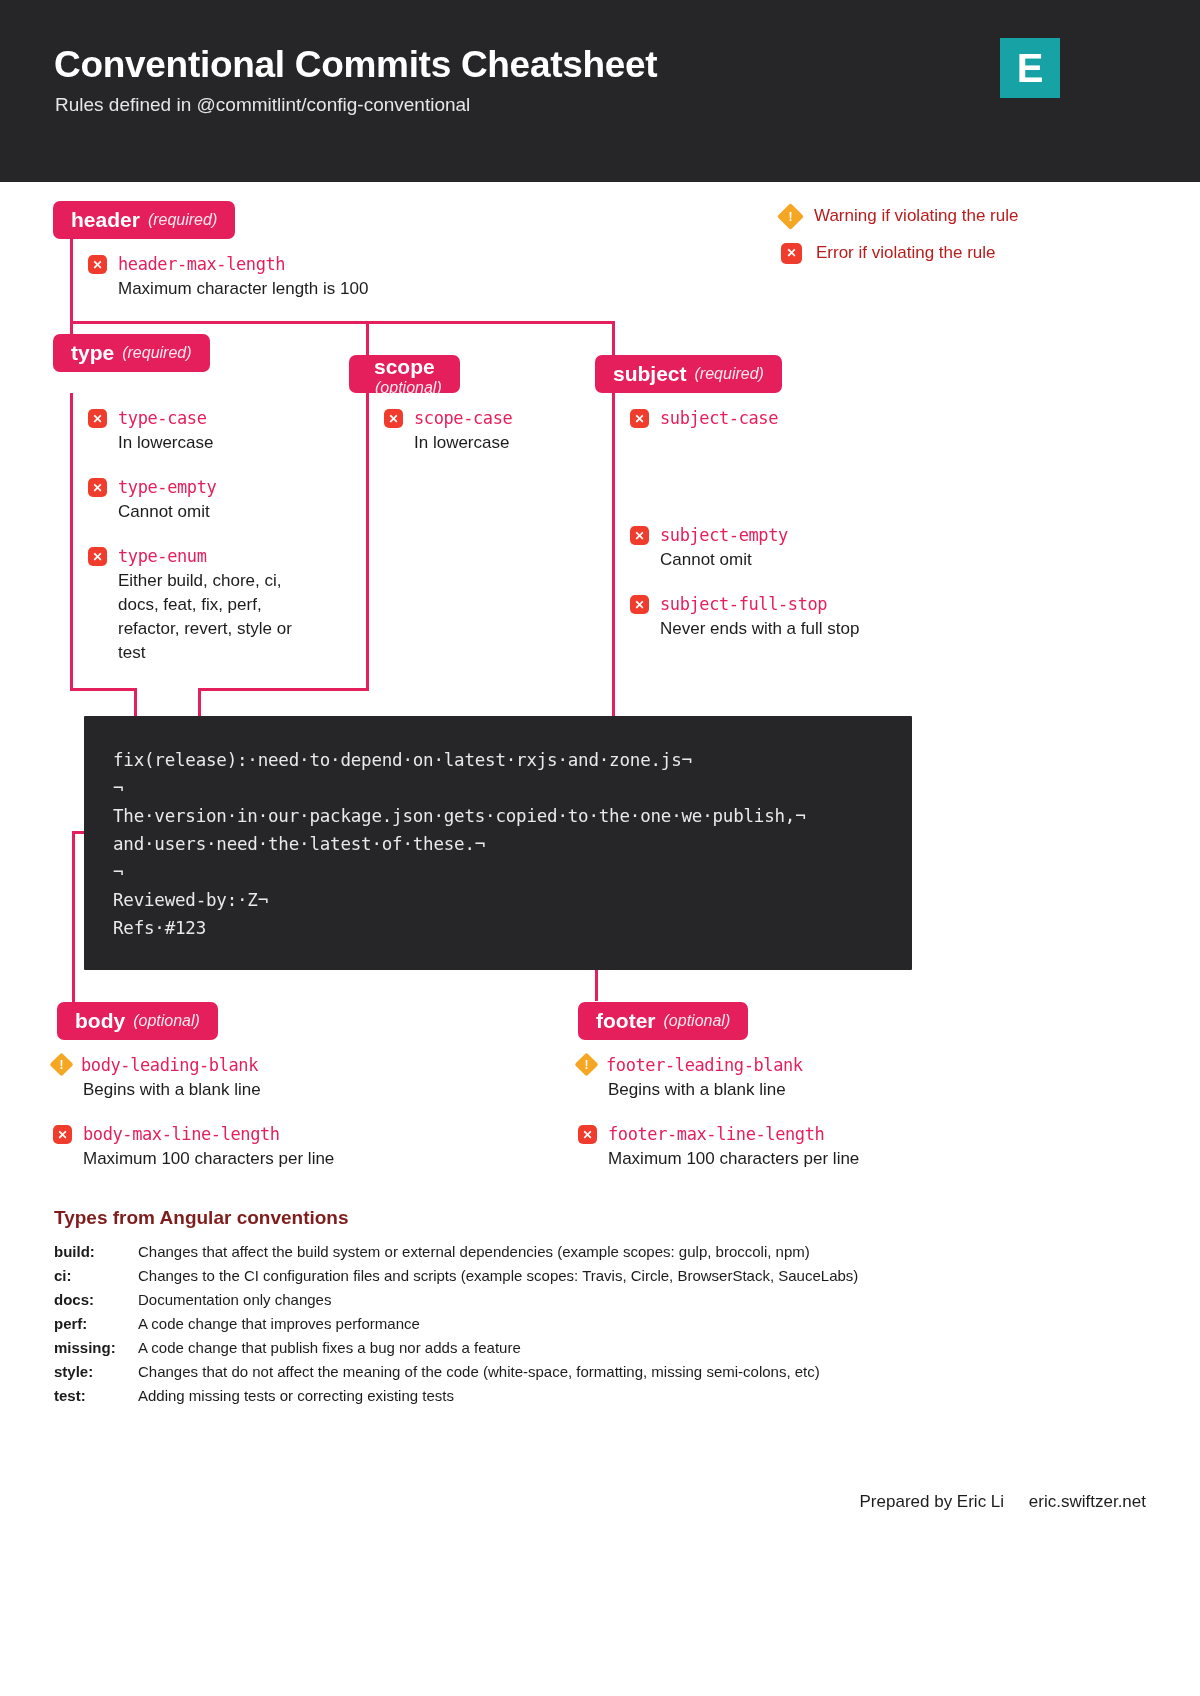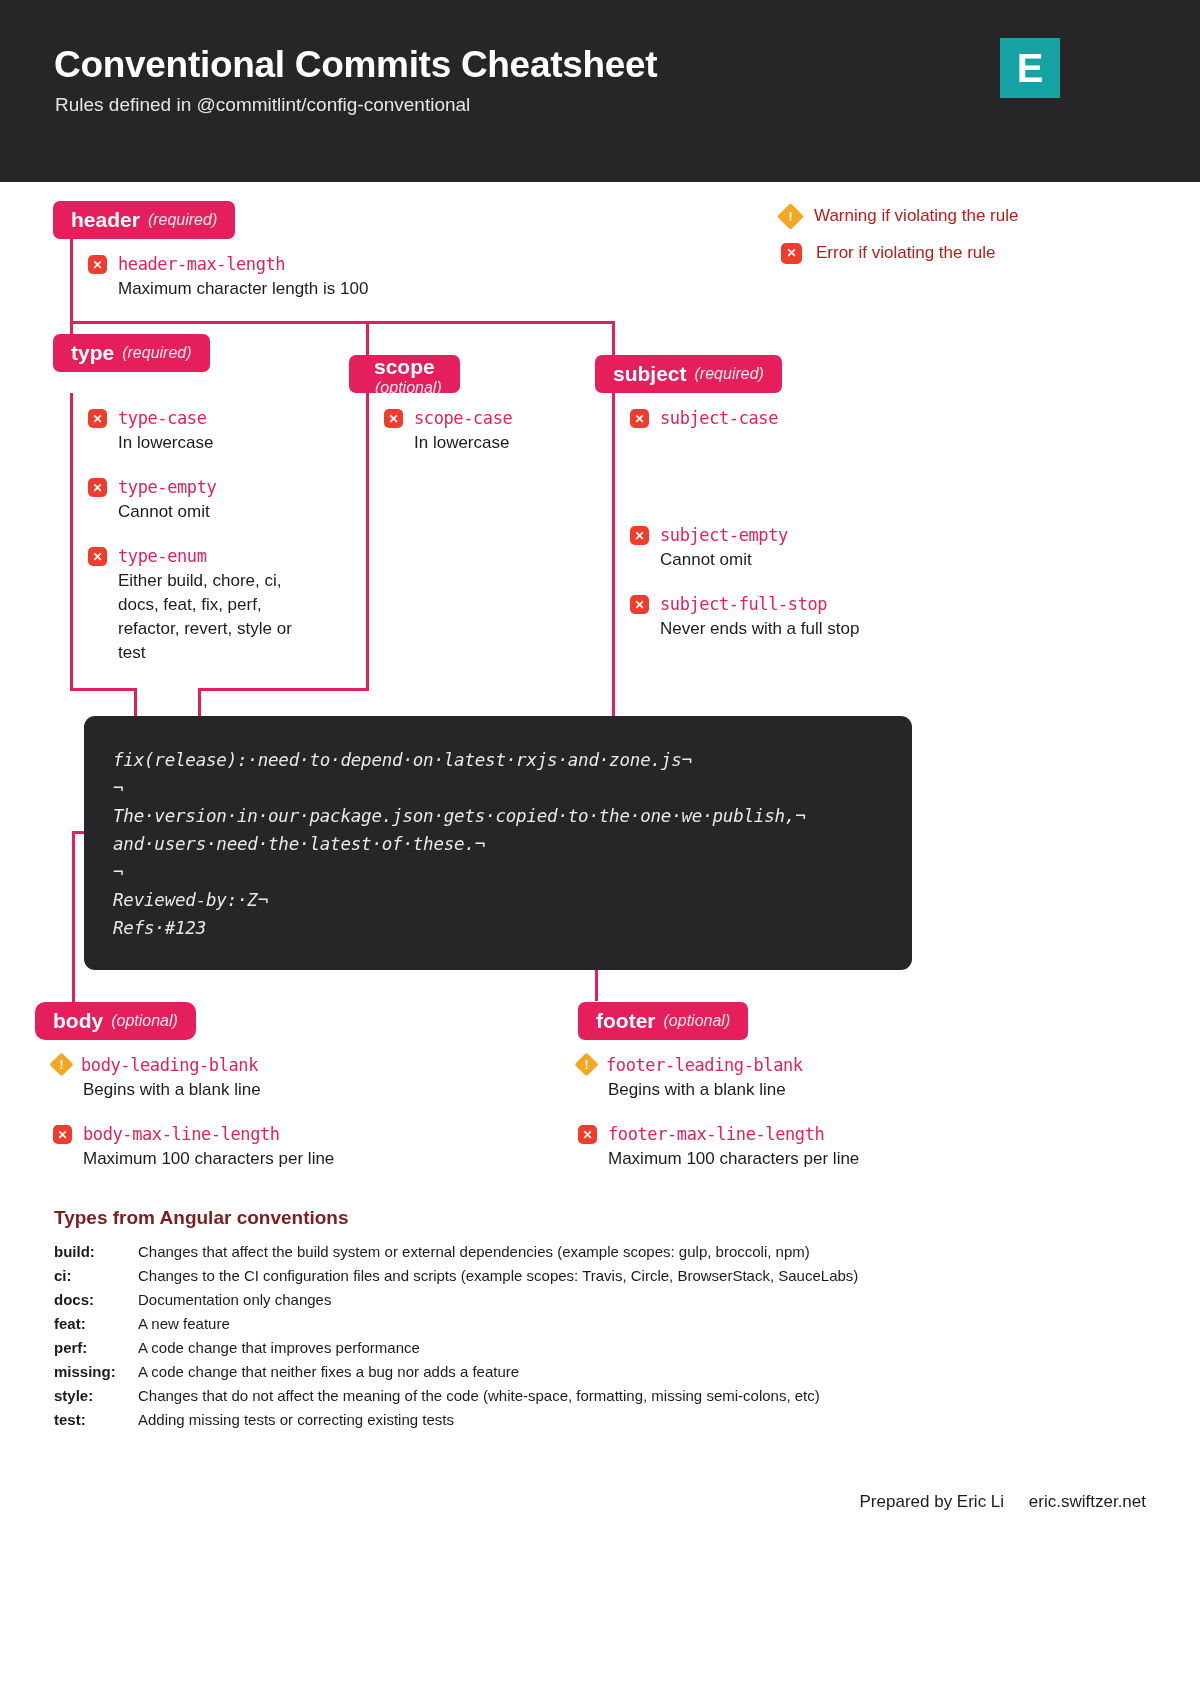--- a/index.html
+++ b/index.html
@@ -86,21 +86,21 @@
     margin-left: 30px; margin-top: 3px;
   }
 
   
   .ln { position: absolute; background: #e51f5c; }
 
   
   .codeblock {
     position: absolute; left: 84px; top: 716px;
     width: 828px; height: 254px;
-    background: #262629; border-radius: 11px; font-style: italic;
+    background: #262629; border-radius: 1px;
   }
   .codetext {
     position: absolute; left: 29px; top: 30px;
     font-family: "DejaVu Sans Mono", monospace;
     font-size: 17.5px; line-height: 28px; color: #e9e9e9;
     white-space: pre; letter-spacing: -0.2px;
   }
 
   
   .types-title {
@@ -268,21 +268,21 @@
 <div class="codeblock">
   <div class="codetext" id="codetext">fix(release):·need·to·depend·on·latest·rxjs·and·zone.js¬
 ¬
 The·version·in·our·package.json·gets·copied·to·the·one·we·publish,¬
 and·users·need·the·latest·of·these.¬
 ¬
 Reviewed-by:·Z¬
 Refs·#123</div>
 </div>
 
-<div class="pill" style="left:35px; top:1002px;border-radius:10px;">
+<div class="pill" style="left:57px; top:1002px;">
   <span class="pill-name">body</span>
   <span class="pill-opt">(optional)</span>
 </div>
 <div class="rule" style="left:53px; top:1056px;">
   <div class="rule-head">
     <span class="ico ico-warn"></span>
     <span class="rule-name">body-leading-blank</span>
   </div>
   <div class="rule-desc">Begins with a blank line</div>
 </div>
@@ -321,30 +321,26 @@
     </div>
     <div class="types-row">
       <div class="types-key">ci:</div>
       <div class="types-val">Changes to the CI configuration files and scripts (example scopes: Travis, Circle, BrowserStack, SauceLabs)</div>
     </div>
     <div class="types-row">
       <div class="types-key">docs:</div>
       <div class="types-val">Documentation only changes</div>
     </div>
     <div class="types-row">
-      <div class="types-key">feat:</div>
-      <div class="types-val">A new feature</div>
-    </div>
-    <div class="types-row">
       <div class="types-key">perf:</div>
       <div class="types-val">A code change that improves performance</div>
     </div>
     <div class="types-row">
       <div class="types-key">missing:</div>
-      <div class="types-val">A code change that neither fixes a bug nor adds a feature</div>
+      <div class="types-val">A code change that publish fixes a bug nor adds a feature</div>
     </div>
     <div class="types-row">
       <div class="types-key">style:</div>
       <div class="types-val">Changes that do not affect the meaning of the code (white-space, formatting, missing semi-colons, etc)</div>
     </div>
     <div class="types-row">
       <div class="types-key">test:</div>
       <div class="types-val">Adding missing tests or correcting existing tests</div>
     </div>
   </div>

